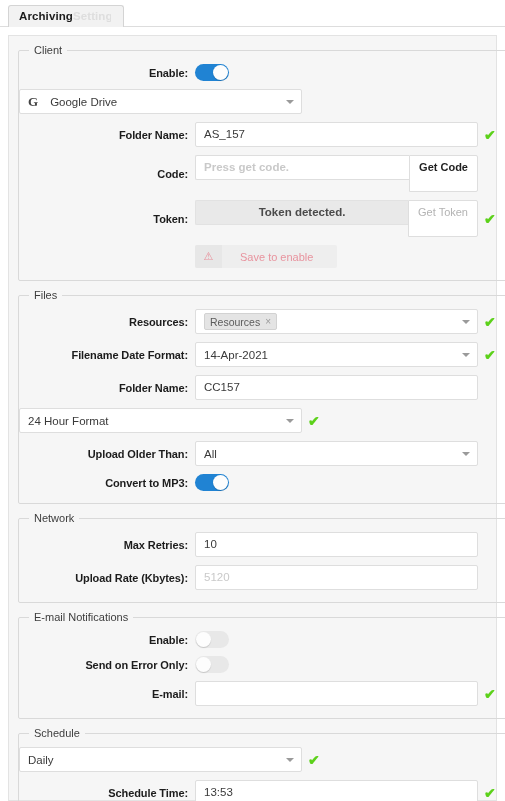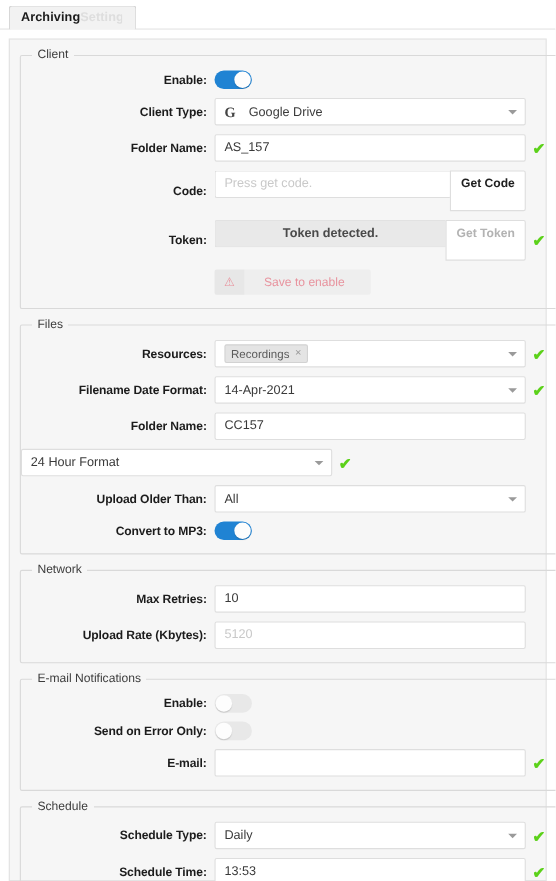--- a/index.html
+++ b/index.html
@@ -162,34 +162,34 @@
     color: #5b5b5b;
   }
   .chip .x {
     margin-left: 5px;
     color: #9a9a9a;
     font-size: 10px;
   }
 
   
   .igroup { display: flex; width: 283px; }
-  .igroup .field { border-radius: 2px 0 0 2px; border-right: none; flex: 1; width: auto; }
+  .igroup .field { border-radius: 2px 0 0 2px; border-right: none; flex: 1; width: auto; font-weight: bold; }
   .igroup .gbtn {
     height: 37px;
     line-height: 23px;
     padding: 0 9px;
     background: #ffffff;
     border: 1px solid #dedede;
     border-radius: 0 2px 2px 0;
     font-size: 11px;
     font-weight: bold;
     color: #1f1f1f;
     white-space: nowrap;
   }
-  .igroup .gbtn.off { color: #b3b3b3; font-weight: bold; }
+  .igroup .gbtn.off { color: #b3b3b3; font-weight: normal; }
 
   
   .check {
     width: 24px;
     min-width: 24px;
     margin-left: 6px;
     color: #5cd11a;
     font-size: 14px;
     line-height: 1;
     text-align: left;
@@ -253,21 +253,20 @@
     <div class="row">
       <div class="lbl">Enable:</div>
       <div class="ctl">
         <div class="toggle on">
               <span class="knob"></span>
             </div>
       </div>
     </div>
 
     <div class="row">
-      <div class="lbl">Client Type:</div>
       <div class="ctl">
         <div class="select">
           <span class="gicon">G</span>
           <span>Google Drive</span>
           <span class="caret"></span>
         </div>
         <div class="spacer"></div>
       </div>
     </div>
 
@@ -313,21 +312,21 @@
   </fieldset>
 
   <fieldset class="section">
     <legend>Files</legend>
 
     <div class="row">
       <div class="lbl">Resources:</div>
       <div class="ctl">
         <div class="select">
           <span class="chip">
-                <span>Recordings</span>
+                <span>Resources</span>
                 <span class="x">×</span>
               </span>
           <span class="caret"></span>
         </div>
         <div class="check">✔</div>
       </div>
     </div>
 
     <div class="row">
       <div class="lbl">Filename Date Format:</div>
@@ -426,21 +425,20 @@
         <div class="field"></div>
         <div class="check">✔</div>
       </div>
     </div>
   </fieldset>
 
   <fieldset class="section">
     <legend>Schedule</legend>
 
     <div class="row">
-      <div class="lbl">Schedule Type:</div>
       <div class="ctl">
         <div class="select">
           <span>Daily</span>
           <span class="caret"></span>
         </div>
         <div class="check">✔</div>
       </div>
     </div>
 
     <div class="row">

